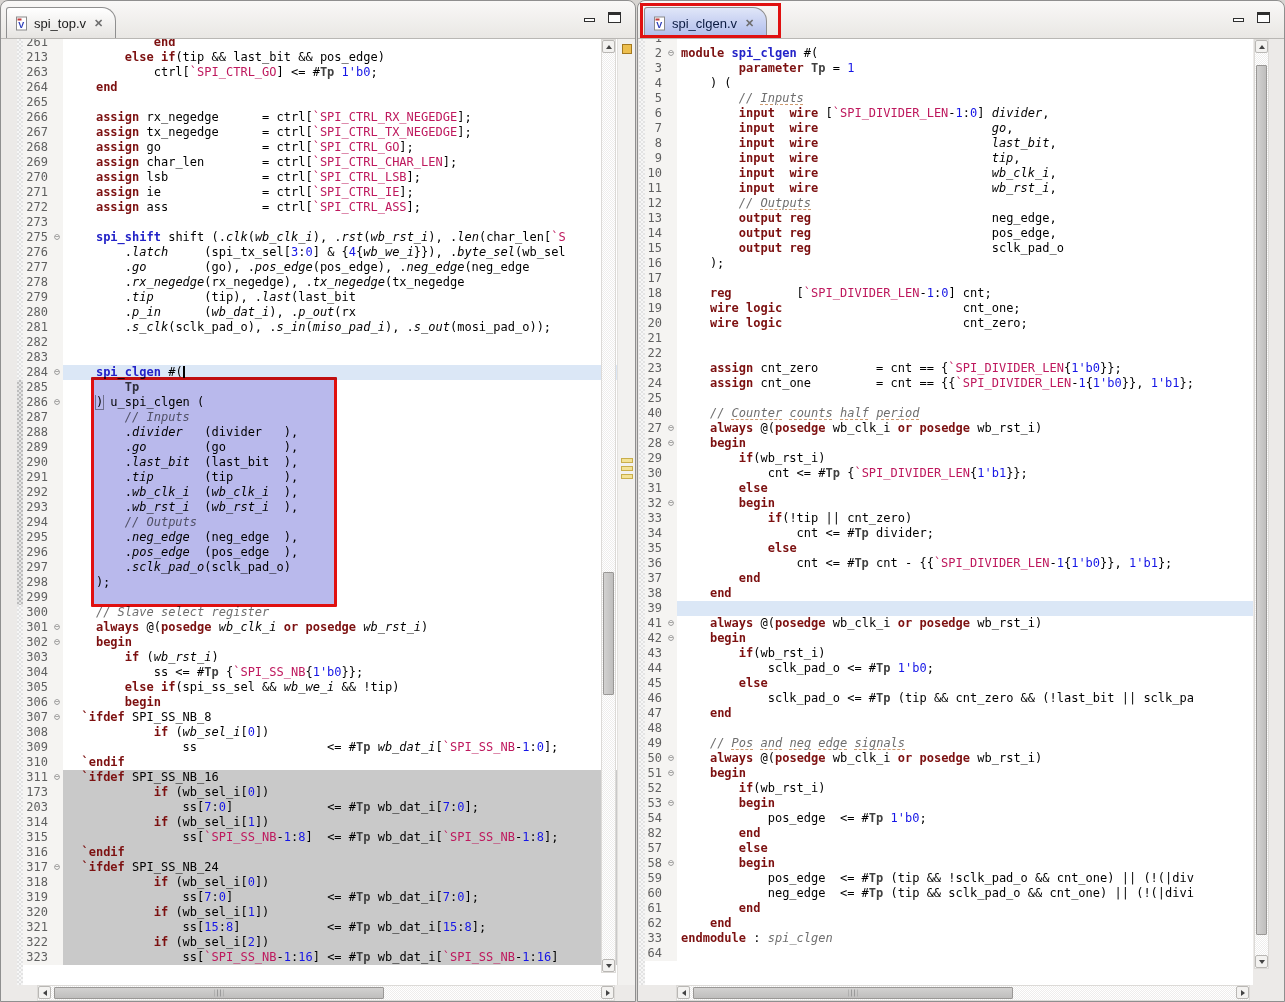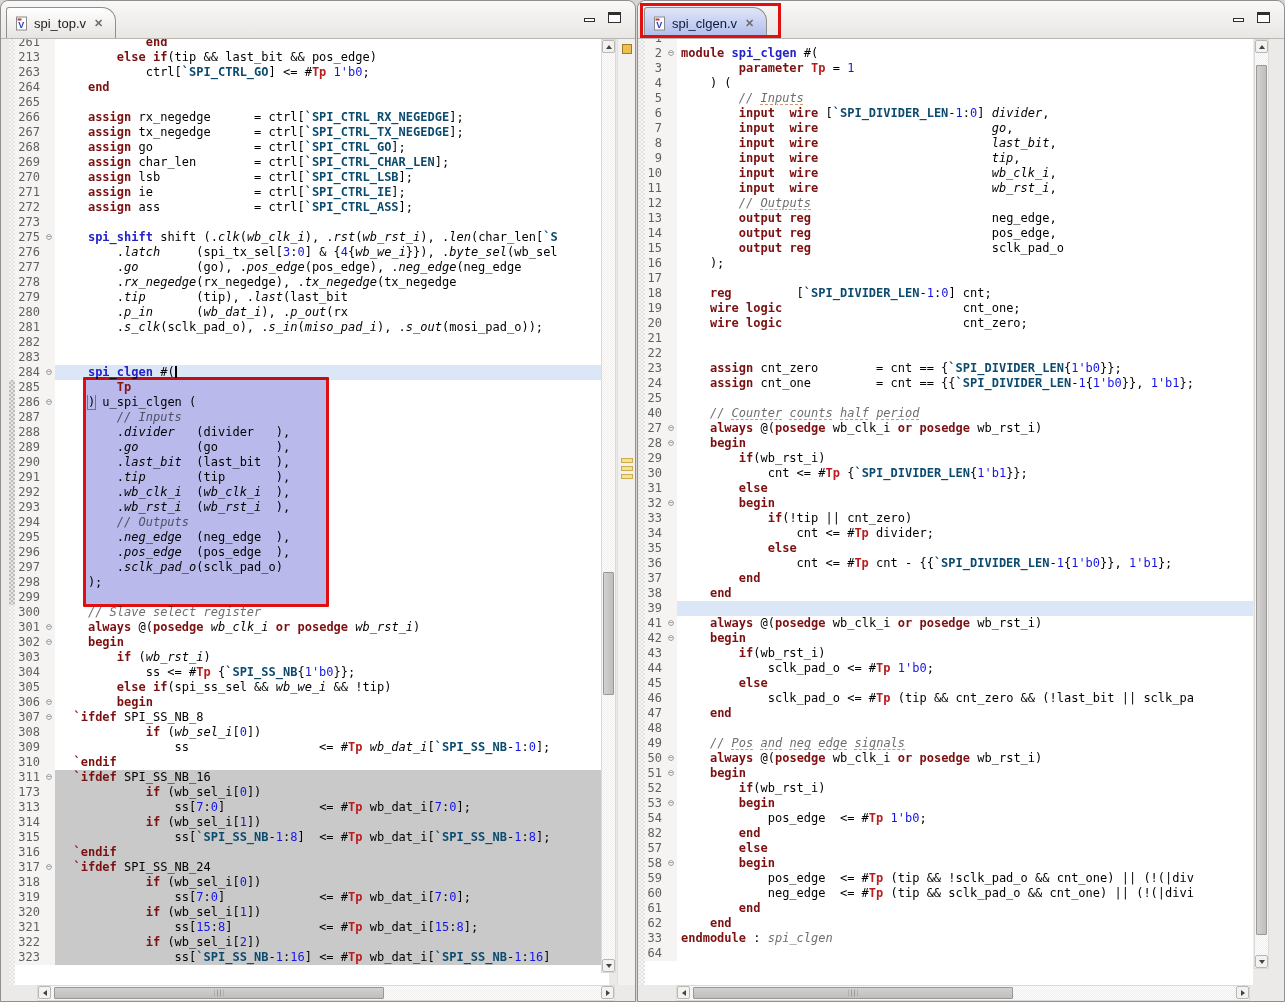--- a/index.html
+++ b/index.html
@@ -22,40 +22,40 @@
        font-size:13px;color:#1c1c1c}
   #left-pane .tab{left:5px;background:linear-gradient(#ffffff,#e6e4e1)}
   #right-pane .tab{left:6px;background:linear-gradient(#e0e6f8 0%,#c4cef1 55%,#aebbea 100%);color:#0a1a40}
   .tclose{font-size:11px;font-weight:bold;color:#6f6f6f;margin-left:2px;cursor:pointer}
   .ficon svg{display:block}
   .winbtns{position:absolute;right:14px;top:11px;display:flex;gap:13px;align-items:center}
   .min-ic{width:11px;height:4px;border:1px solid #2f2f2f;background:#fdfdfd;margin-top:5px}
   .max-ic{width:13px;height:11px;border:1px solid #2f2f2f;border-top:3px solid #2f2f2f;background:#fdfdfd}
 
   .textwrap{position:absolute;top:38px;background:#fff;overflow:hidden}
-  #left-pane .textwrap{left:8px;width:600px;height:946px}
+  #left-pane .textwrap{left:16px;width:600px;height:946px}
   #right-pane .textwrap{left:1px;width:614px;height:946px}
   .anno{position:absolute;left:0;top:0;bottom:0;width:6px;
         background:repeating-conic-gradient(#e3e3e3 0% 25%,#f6f6f6 0% 50%) 0 0/4px 4px}
   .lines{position:absolute;left:6px;right:0}
   #left-lines{top:-4px}
   #right-lines{top:-8px}
 
   .row{display:flex;height:15px;line-height:15px;font:12px "DejaVu Sans Mono",monospace;white-space:pre}
   .ln{flex:none;text-align:right;padding-right:3px;color:#5f5f5f;background:#f5f4f2}
   #left-pane .ln{width:28px}
   #right-pane .ln{width:20px}
   .fold{flex:none;width:12px;background:#f5f4f2;color:#8f8f8f;font-size:10px;line-height:14px;text-align:center}
   .code{flex:1;min-width:0;padding-left:4px;background:#fff;overflow:hidden}
   .row.dim .code{background:var(--dim)}
   .row.cur .code{background:var(--cl)}
 
   .kw{color:var(--kw);font-weight:bold}
-  .mac{color:#0c4a6e;font-weight:bold}
-  .prm{color:#b91c1c;font-weight:bold}
+  .mac{color:#be185d;font-weight:normal}
+  .prm{color:#404040;font-weight:bold}
   .num{color:var(--num)}
   .typ{color:var(--typ);font-weight:bold}
   .itl{font-style:italic}
   .cmt{color:var(--cmt);font-style:italic}
   .lbl{color:var(--cmt);font-style:italic}
   .sp{text-decoration:underline dashed var(--spell);text-underline-offset:2px}
   .mtc{outline:1px solid #999}
   .caret{display:inline-block;width:2px;height:12px;background:#000;vertical-align:-2px}
 
   .selbox{position:absolute;left:74px;top:338px;width:246px;height:230px;
@@ -155,21 +155,21 @@
         <div class="row"><span class="ln">303</span><span class="fold"></span><span class="code">        <span class="kw">if</span> (<span class="itl">wb_rst_i</span>)</span></div>
         <div class="row"><span class="ln">304</span><span class="fold"></span><span class="code">            ss &lt;= #<span class="prm">Tp</span> {<span class="mac">`SPI_SS_NB</span>{<span class="num">1'b0</span>}};</span></div>
         <div class="row"><span class="ln">305</span><span class="fold"></span><span class="code">        <span class="kw">else</span> <span class="kw">if</span>(spi_ss_sel &amp;&amp; <span class="itl">wb_we_i</span> &amp;&amp; !tip)</span></div>
         <div class="row"><span class="ln">306</span><span class="fold">⊖</span><span class="code">        <span class="kw">begin</span></span></div>
         <div class="row"><span class="ln">307</span><span class="fold">⊖</span><span class="code">  <span class="kw">`ifdef</span> SPI_SS_NB_8</span></div>
         <div class="row"><span class="ln">308</span><span class="fold"></span><span class="code">            <span class="kw">if</span> (<span class="itl">wb_sel_i</span>[<span class="num">0</span>])</span></div>
         <div class="row"><span class="ln">309</span><span class="fold"></span><span class="code">                ss                  &lt;= #<span class="prm">Tp</span> <span class="itl">wb_dat_i</span>[<span class="mac">`SPI_SS_NB</span>-<span class="num">1</span>:<span class="num">0</span>];</span></div>
         <div class="row"><span class="ln">310</span><span class="fold"></span><span class="code">  <span class="kw">`endif</span></span></div>
         <div class="row dim"><span class="ln">311</span><span class="fold">⊖</span><span class="code">  <span class="kw">`ifdef</span> SPI_SS_NB_16</span></div>
         <div class="row dim"><span class="ln">173</span><span class="fold"></span><span class="code">            <span class="kw">if</span> (wb_sel_i[<span class="num">0</span>])</span></div>
-        <div class="row dim"><span class="ln">313</span><span class="fold"></span><span class="code">                ss[<span class="num">7</span>:<span class="num">0</span>]             &lt;= #<span class="prm">Tp</span> wb_dat_i[<span class="num">7</span>:<span class="num">0</span>];</span></div>
+        <div class="row dim"><span class="ln">203</span><span class="fold"></span><span class="code">                ss[<span class="num">7</span>:<span class="num">0</span>]             &lt;= #<span class="prm">Tp</span> wb_dat_i[<span class="num">7</span>:<span class="num">0</span>];</span></div>
         <div class="row dim"><span class="ln">314</span><span class="fold"></span><span class="code">            <span class="kw">if</span> (wb_sel_i[<span class="num">1</span>])</span></div>
         <div class="row dim"><span class="ln">315</span><span class="fold"></span><span class="code">                ss[<span class="mac">`SPI_SS_NB</span>-<span class="num">1</span>:<span class="num">8</span>]  &lt;= #<span class="prm">Tp</span> wb_dat_i[<span class="mac">`SPI_SS_NB</span>-<span class="num">1</span>:<span class="num">8</span>];</span></div>
         <div class="row dim"><span class="ln">316</span><span class="fold"></span><span class="code">  <span class="kw">`endif</span></span></div>
         <div class="row dim"><span class="ln">317</span><span class="fold">⊖</span><span class="code">  <span class="kw">`ifdef</span> SPI_SS_NB_24</span></div>
         <div class="row dim"><span class="ln">318</span><span class="fold"></span><span class="code">            <span class="kw">if</span> (wb_sel_i[<span class="num">0</span>])</span></div>
         <div class="row dim"><span class="ln">319</span><span class="fold"></span><span class="code">                ss[<span class="num">7</span>:<span class="num">0</span>]             &lt;= #<span class="prm">Tp</span> wb_dat_i[<span class="num">7</span>:<span class="num">0</span>];</span></div>
         <div class="row dim"><span class="ln">320</span><span class="fold"></span><span class="code">            <span class="kw">if</span> (wb_sel_i[<span class="num">1</span>])</span></div>
         <div class="row dim"><span class="ln">321</span><span class="fold"></span><span class="code">                ss[<span class="num">15</span>:<span class="num">8</span>]            &lt;= #<span class="prm">Tp</span> wb_dat_i[<span class="num">15</span>:<span class="num">8</span>];</span></div>
         <div class="row dim"><span class="ln">322</span><span class="fold"></span><span class="code">            <span class="kw">if</span> (wb_sel_i[<span class="num">2</span>])</span></div>
         <div class="row dim"><span class="ln">323</span><span class="fold"></span><span class="code">                ss[<span class="mac">`SPI_SS_NB</span>-<span class="num">1</span>:<span class="num">16</span>] &lt;= #<span class="prm">Tp</span> wb_dat_i[<span class="mac">`SPI_SS_NB</span>-<span class="num">1</span>:<span class="num">16</span>]</span></div>

